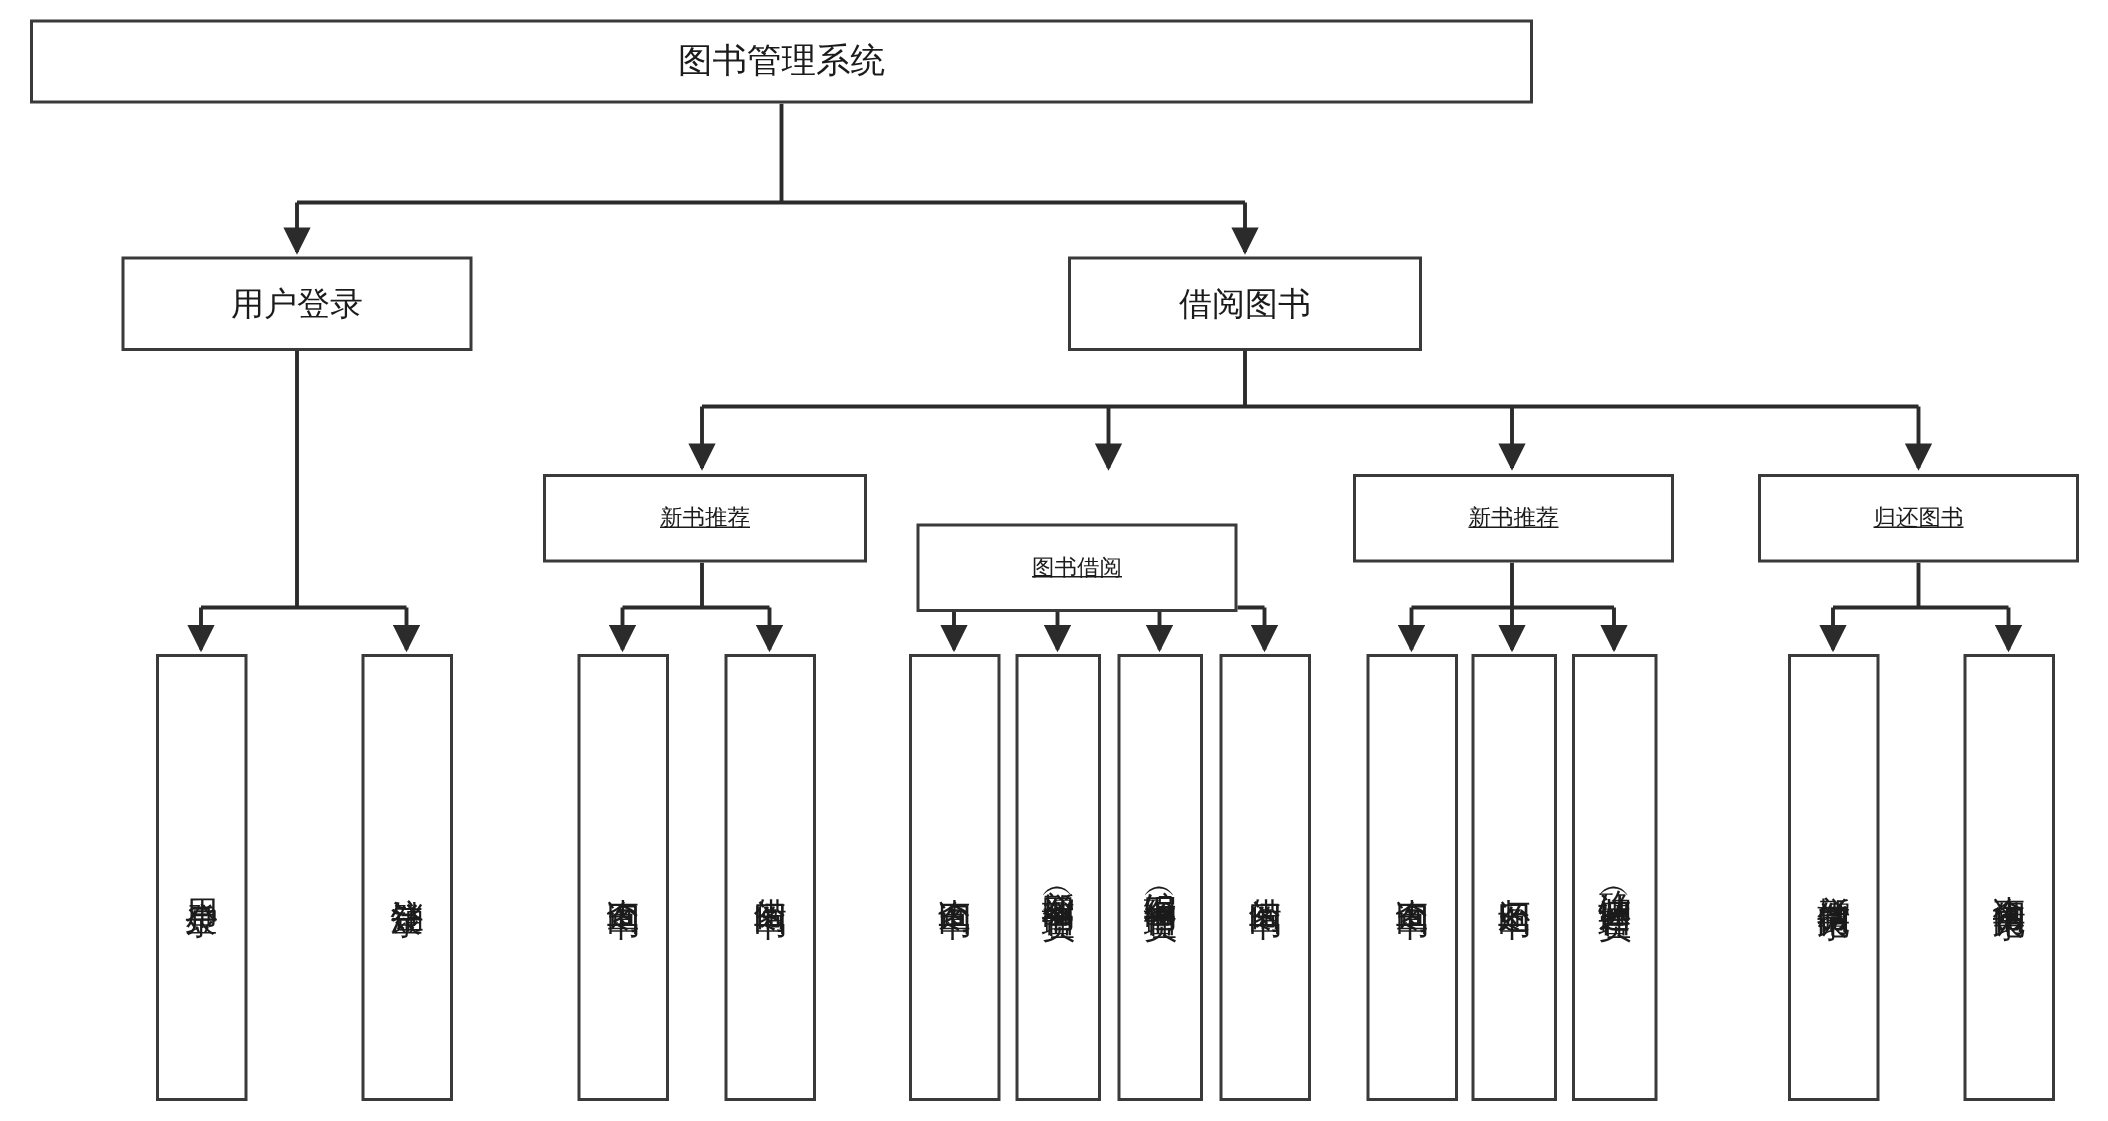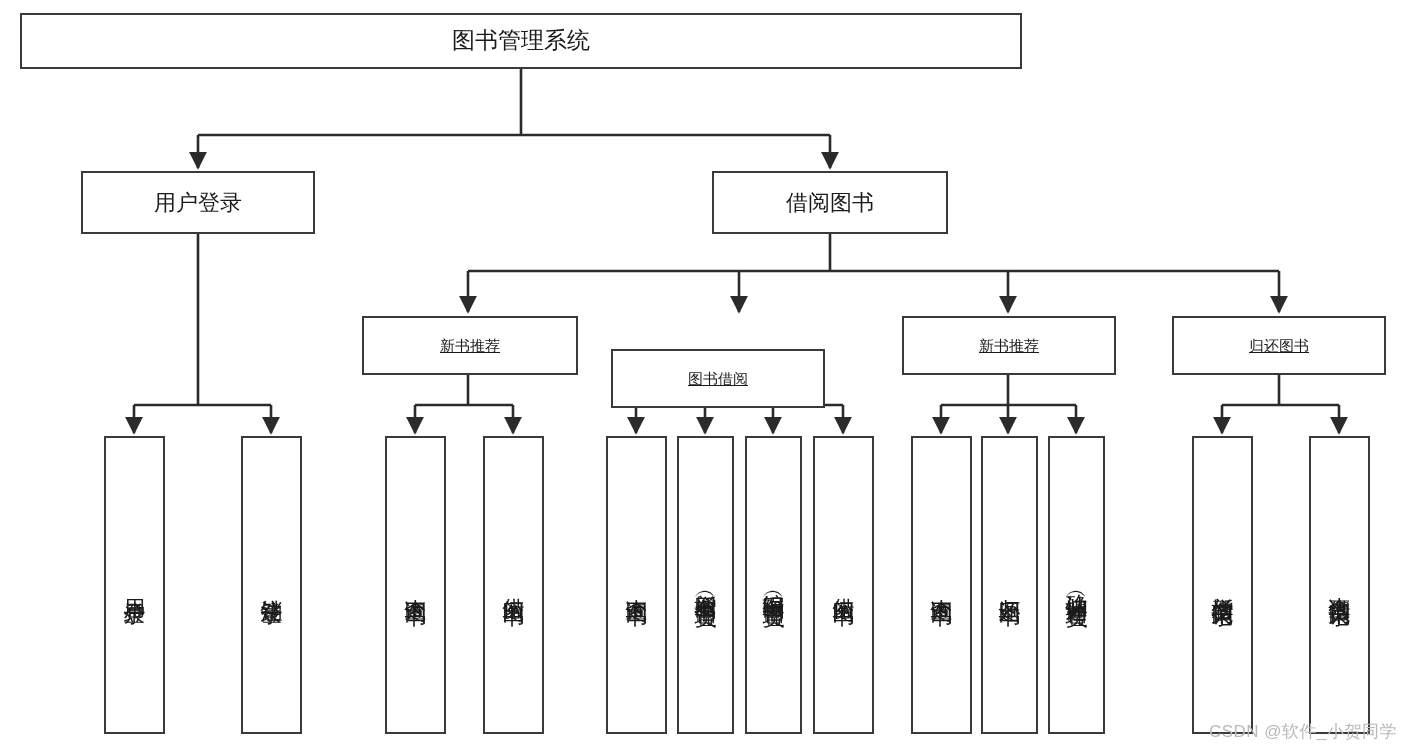--- a/index.html
+++ b/index.html
@@ -192,14 +192,13 @@
     <span class="vtext">确认归还（管理员）</span>
   </div>
 
   <div class="node leaf" style="left:1192px; top:436px; width:61px; height:298px;">
     <span class="vtext">新增借阅记录</span>
   </div>
   <div class="node leaf" style="left:1309px; top:436px; width:61px; height:298px;">
     <span class="vtext">查询借阅记录</span>
   </div>
 
-  <div id="watermark">CSDN @软件_小贺同学</div>
 </div>
 
 </body></html>

